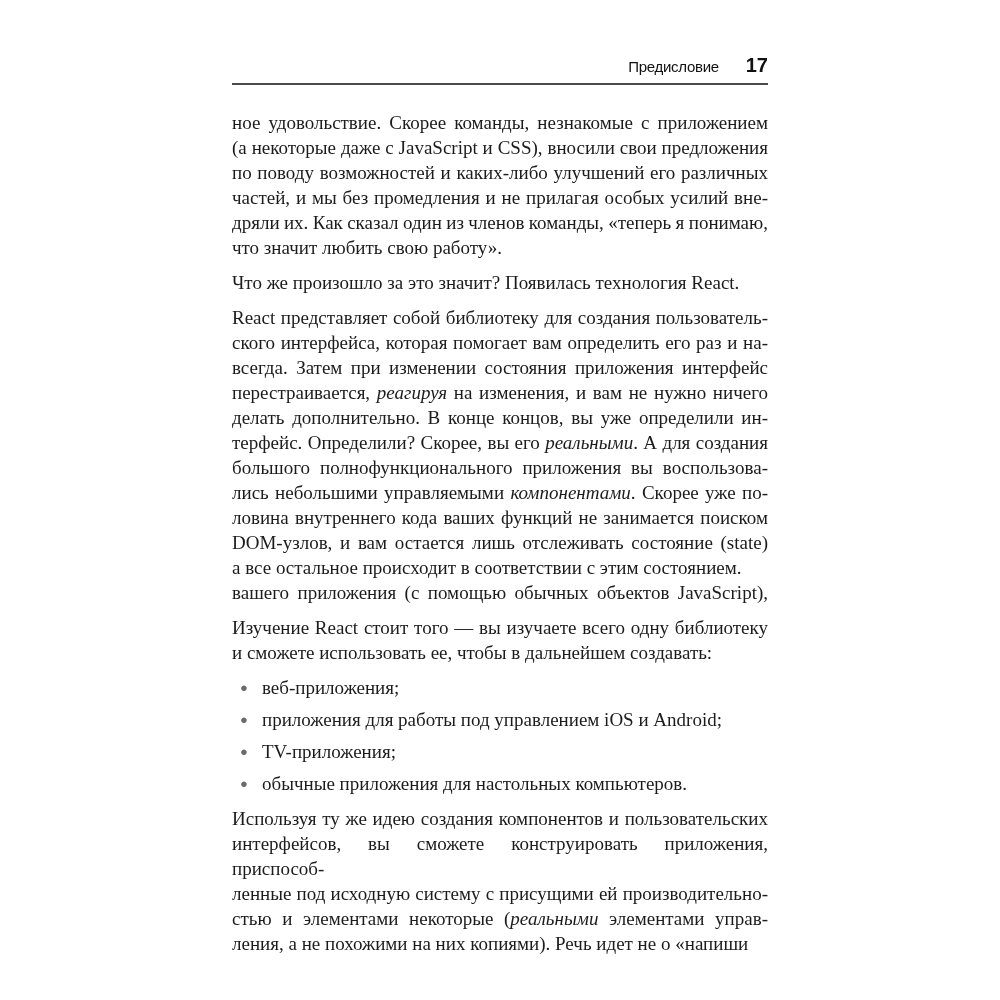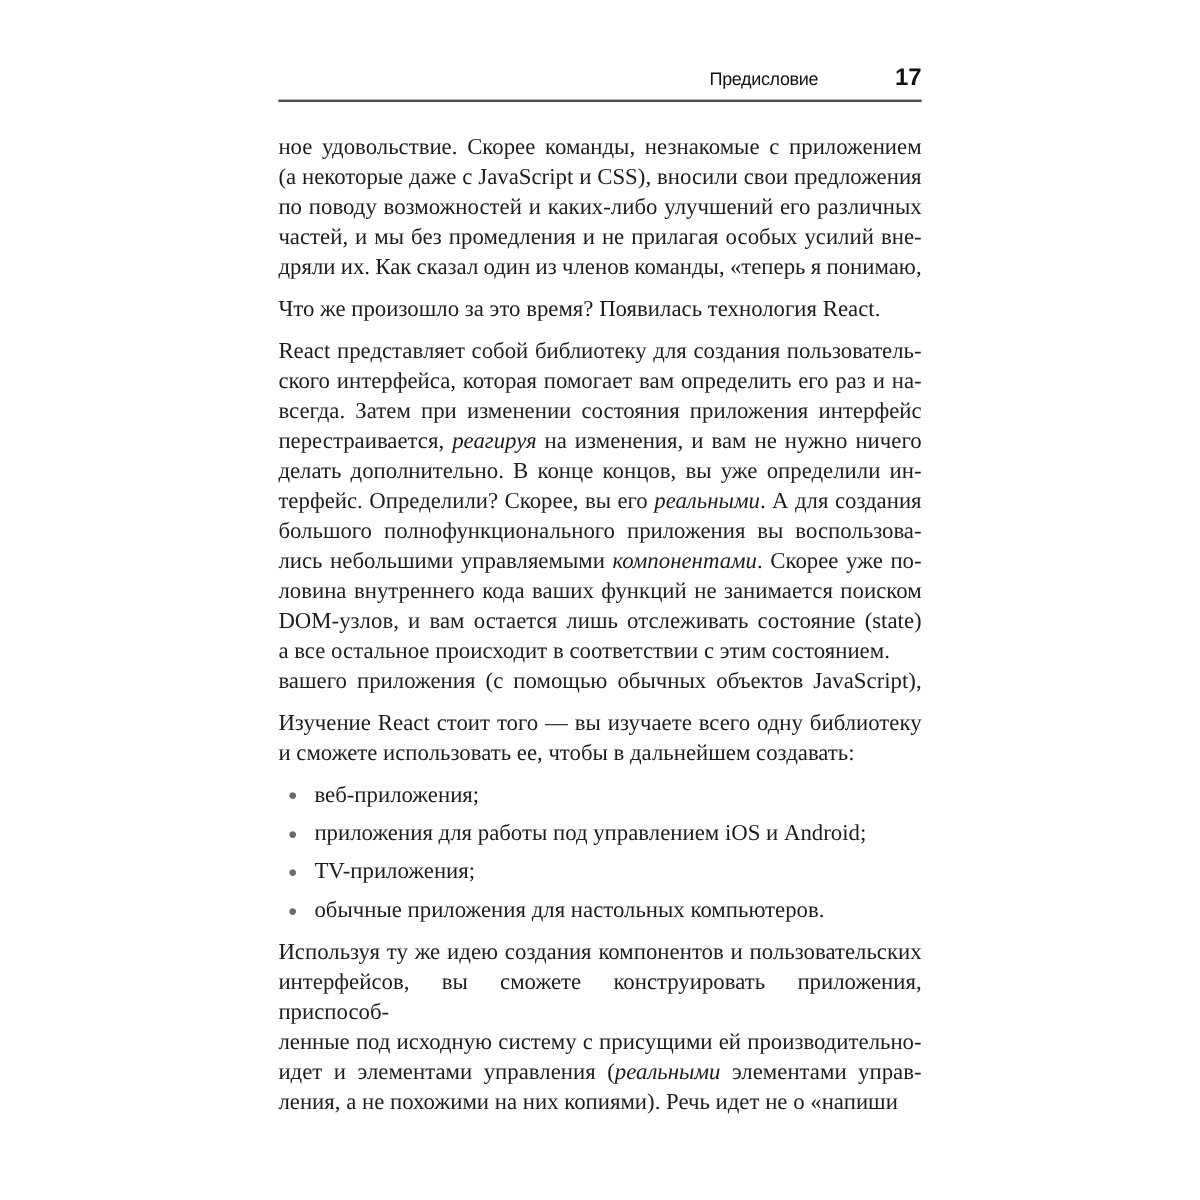--- a/index.html
+++ b/index.html
@@ -29,21 +29,20 @@
     font-family:"Liberation Sans",sans-serif;
     color:#111111;
   }
   .head-title{
     font-size:15px;
     letter-spacing:-0.3px;
   }
   .head-num{
     font-size:20px;
     font-weight:700;
-    margin-left:37px;
   }
   .head-rule{
     position:absolute;
     left:232px;
     top:83px;
     width:536px;
     height:2px;
     background:var(--rule-color);
   }
   .body-text{
@@ -96,23 +95,24 @@
     <span class="head-num">17</span>
   </header>
   <div class="head-rule"></div>
   <main class="body-text">
       <div class="para">
         <div class="line"><span>ное удовольствие. Скорее команды, незнакомые с приложением</span></div>
         <div class="line"><span>(а некоторые даже с JavaScript и CSS), вносили свои предложения</span></div>
         <div class="line"><span>по поводу возможностей и каких-либо улучшений его различных</span></div>
         <div class="line"><span>частей, и мы без промедления и не прилагая особых усилий вне-</span></div>
         <div class="line"><span>дряли их. Как сказал один из членов команды, «теперь я понимаю,</span></div>
+        <div class="line last"><span>что значит любить свою работу».</span></div>
       </div>
       <div class="para">
-        <div class="line last"><span>Что же произошло за это время? Появилась технология React.</span></div>
+        <div class="line last"><span>Что же произошло за это значит? Появилась технология React.</span></div>
       </div>
       <div class="para">
         <div class="line"><span>React представляет собой библиотеку для создания пользователь-</span></div>
         <div class="line"><span>ского интерфейса, которая помогает вам определить его раз и на-</span></div>
         <div class="line"><span>всегда. Затем при изменении состояния приложения интерфейс</span></div>
         <div class="line"><span>перестраивается, </span><span class="em">реагируя</span><span> на изменения, и вам не нужно ничего</span></div>
         <div class="line"><span>делать дополнительно. В конце концов, вы уже определили ин-</span></div>
         <div class="line"><span>терфейс. Определили? Скорее, вы его </span><span class="em">реальными</span><span>. А для создания</span></div>
         <div class="line"><span>большого полнофункционального приложения вы воспользова-</span></div>
         <div class="line"><span>лись небольшими управляемыми </span><span class="em">компонентами</span><span>. Скорее уже по-</span></div>
@@ -140,17 +140,17 @@
         </div>
         <div class="list-item">
           <span class="bullet">●</span>
           <span class="item-text">обычные приложения для настольных компьютеров.</span>
         </div>
       </div>
       <div class="para">
         <div class="line"><span>Используя ту же идею создания компонентов и пользовательских</span></div>
         <div class="line"><span>интерфейсов, вы сможете конструировать приложения, приспособ-</span></div>
         <div class="line"><span>ленные под исходную систему с присущими ей производительно-</span></div>
-        <div class="line"><span>идет и элементами управления (</span><span class="em">реальными</span><span> элементами управ-</span></div>
+        <div class="line"><span>стью и элементами некоторые (</span><span class="em">реальными</span><span> элементами управ-</span></div>
         <div class="line last"><span>ления, а не похожими на них копиями). Речь идет не о «напиши</span></div>
       </div>
     </main>
 </div>
 
 </body></html>

